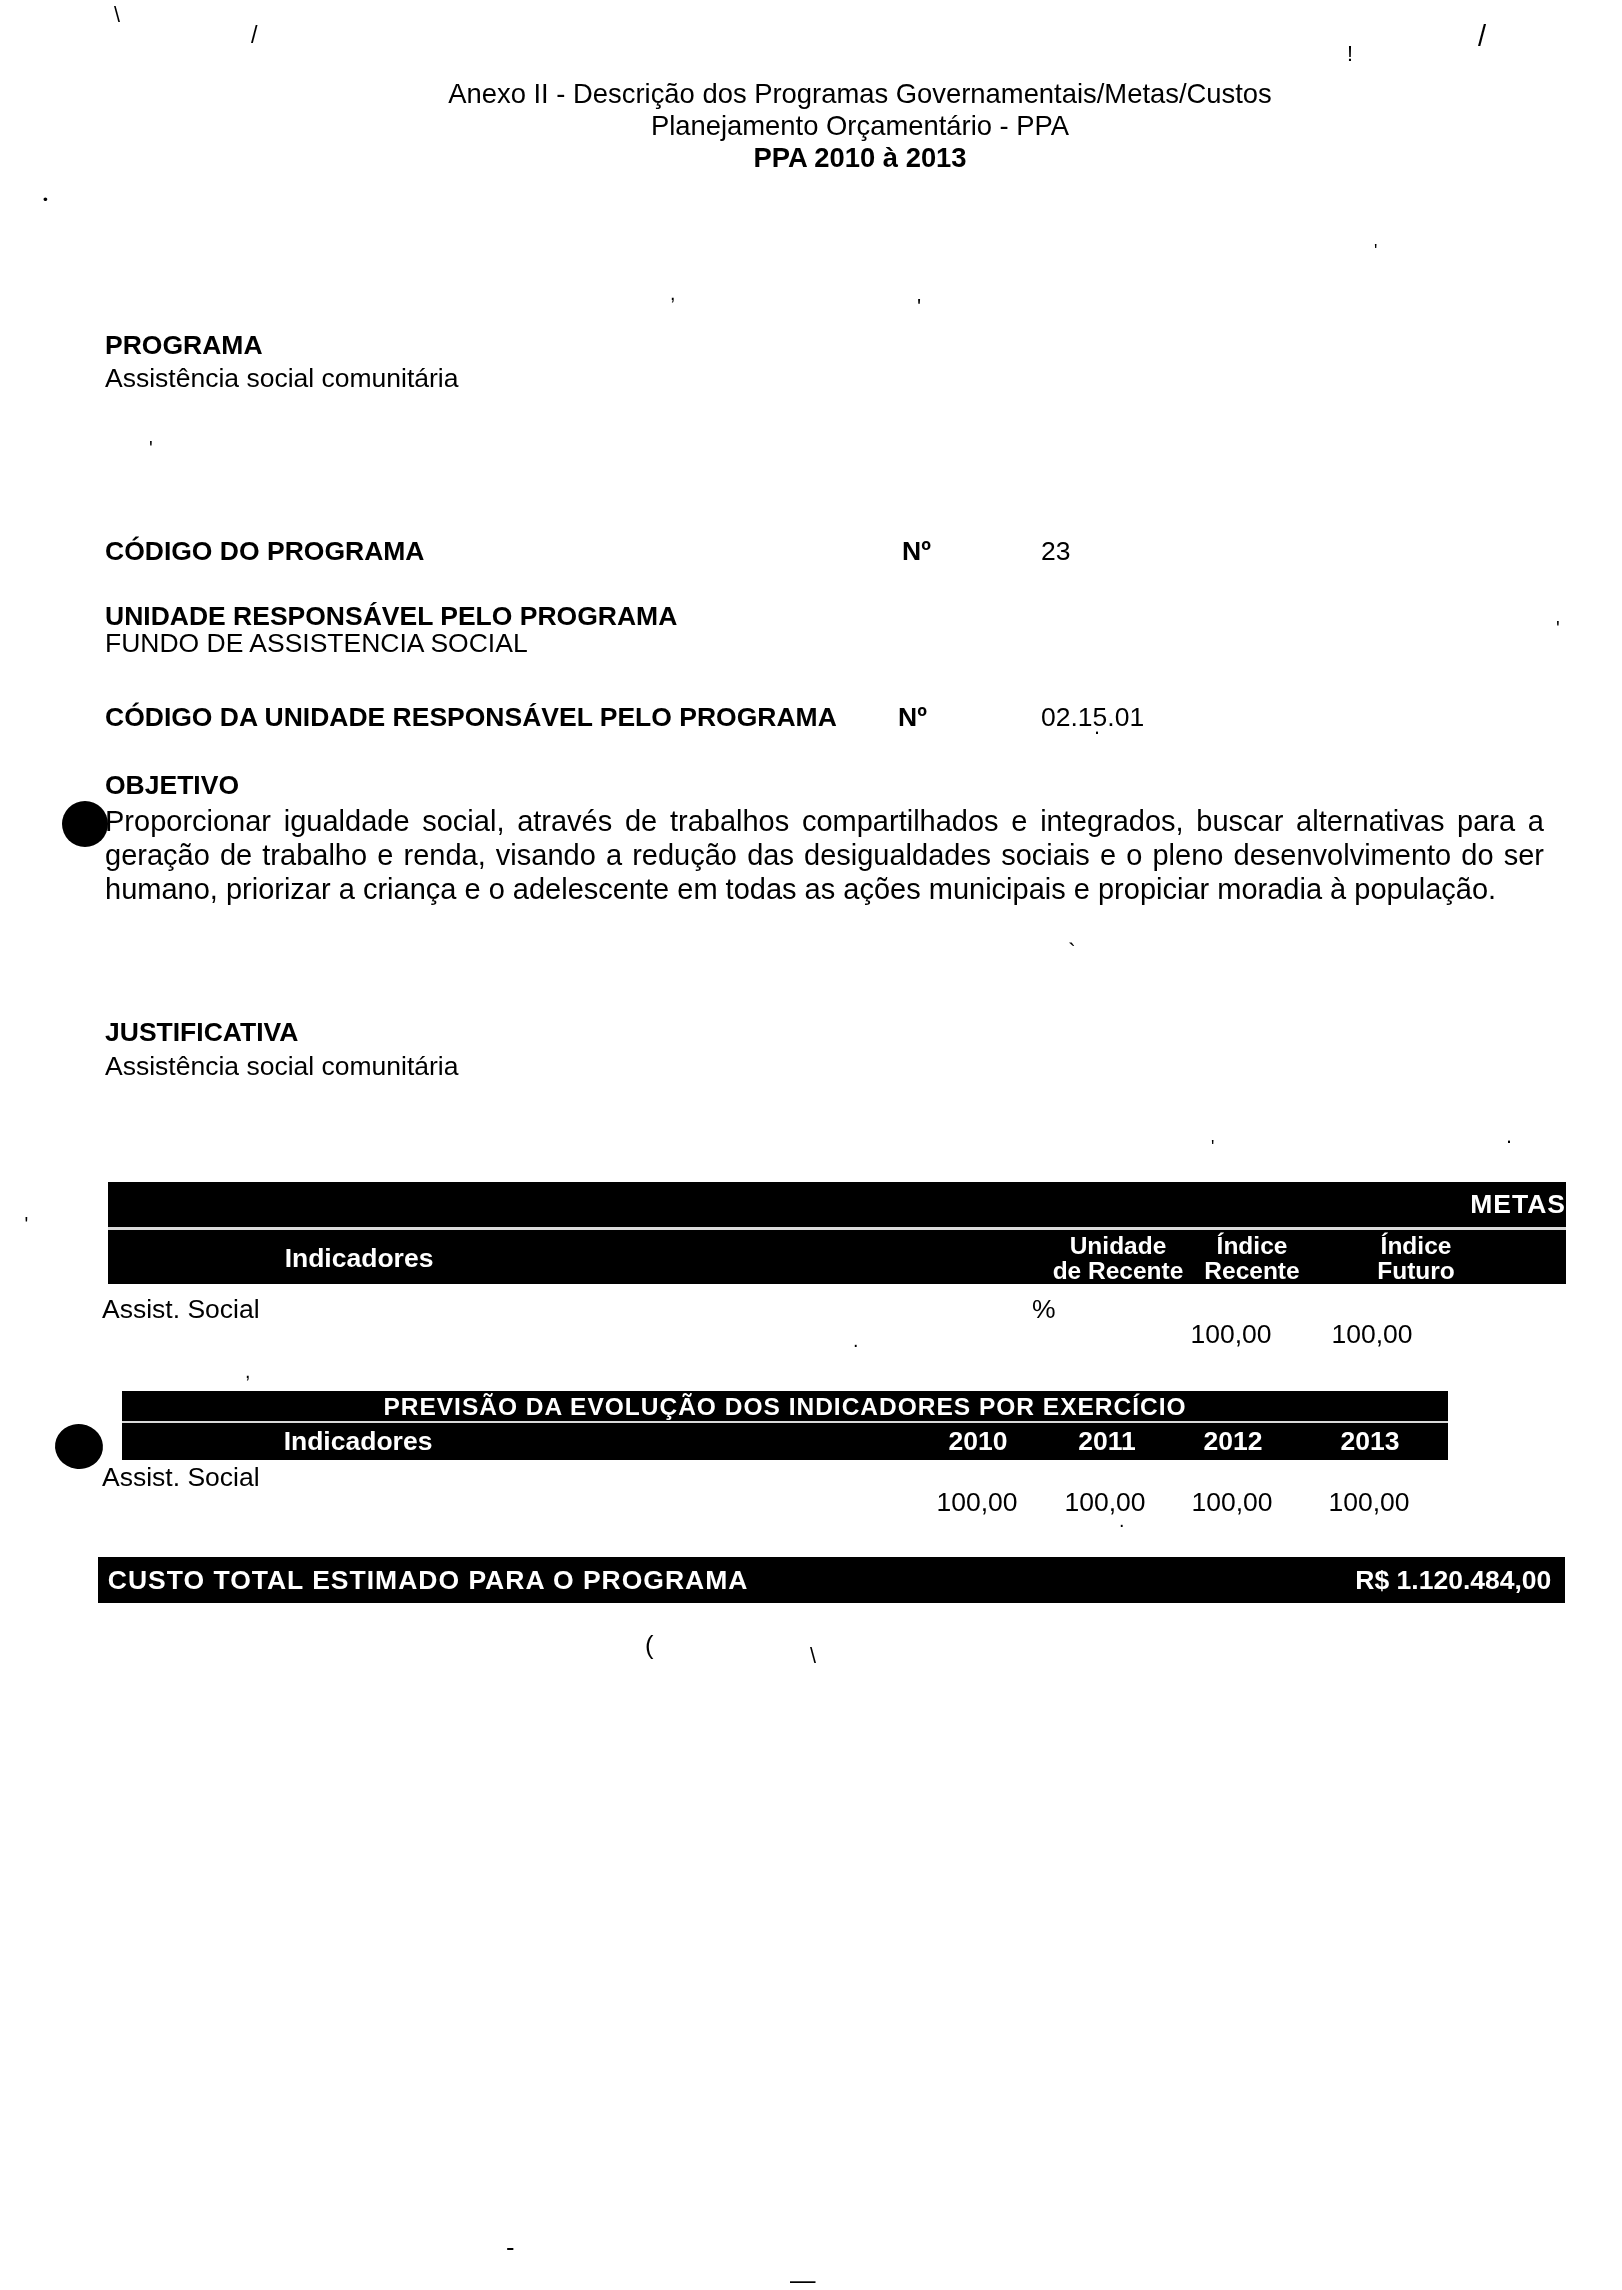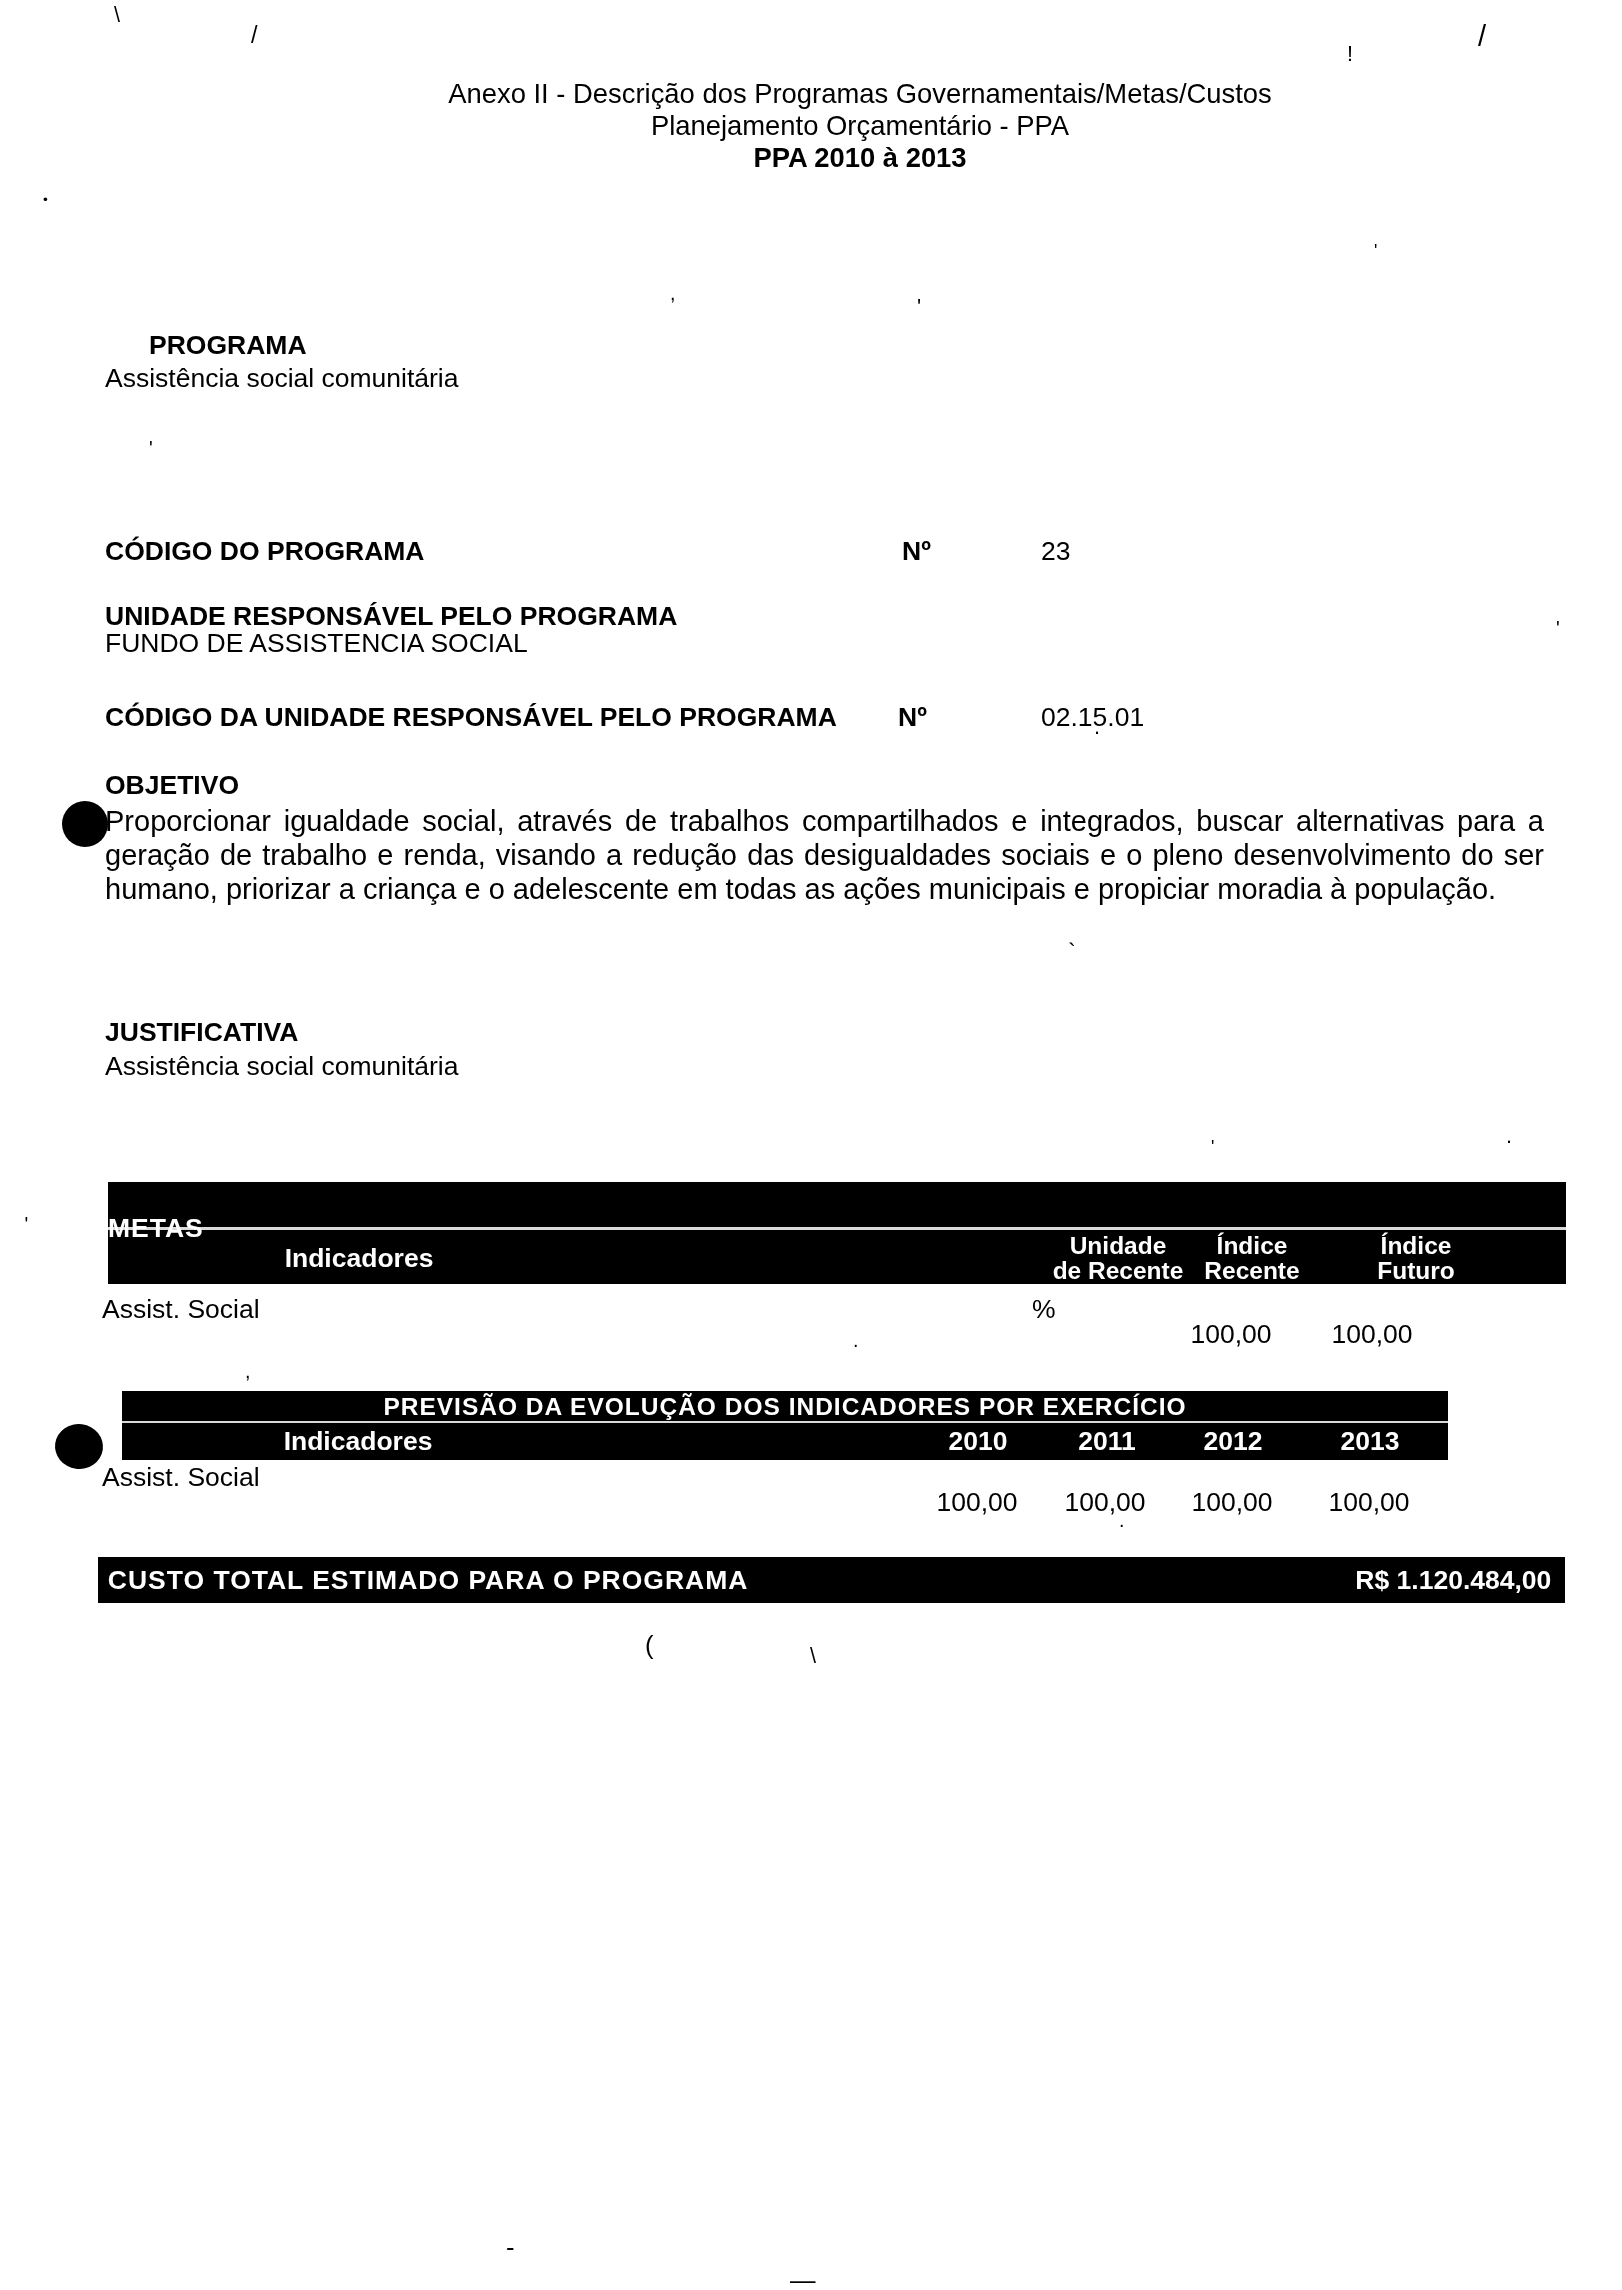--- a/index.html
+++ b/index.html
@@ -22,21 +22,21 @@
   
   .punch{position:absolute;background:#000;border-radius:50%;}
   .punch.p1{left:62px;top:801px;width:46px;height:46px;}
   .punch.p2{left:55px;top:1424px;width:48px;height:45px;transform:rotate(8deg);}
   
   #noise-layer{position:absolute;inset:0;pointer-events:none;}
   #noise-layer span{position:absolute;color:#000;font-family:"Liberation Sans",sans-serif;}
   
   .bar{position:absolute;background:#000;color:#fff;}
   .metas-bar{top:1182px;left:108px;width:1458px;height:102px;}
-  .bar-title{position:absolute;top:6.9px;left:0;width:100%;text-align:left;font-weight:bold;font-size:26.5px;letter-spacing:1px;margin-top:24px;}
+  .bar-title{position:absolute;top:6.9px;left:0;width:100%;text-align:right;font-weight:bold;font-size:26.5px;letter-spacing:1px;}
   .bar-split{position:absolute;top:45px;left:0;width:100%;height:2.9px;background:#fff;opacity:.85;}
   .bar .cen{position:absolute;transform:translateX(-50%);text-align:center;font-weight:bold;white-space:nowrap;}
   .metas-bar .ind{top:61px;font-size:26.5px;}
   .metas-bar .two{top:52px;font-size:24.5px;line-height:24.5px;}
   .prev-bar{top:1391px;left:122px;width:1326px;height:69px;}
   .prev-bar .ptitle{position:absolute;top:2px;left:0;width:100%;text-align:center;font-weight:bold;font-size:24.5px;letter-spacing:1px;}
   .prev-bar .bar-split{top:30px;height:2px;}
   .prev-bar .cen{top:35px;font-size:26.5px;}
   
   .custo-bar{top:1557px;left:98px;width:1467px;height:46px;display:flex;align-items:center;justify-content:space-between;font-weight:bold;font-size:26.5px;}
@@ -76,21 +76,21 @@
       <span style="left: 853px; top: 1329px; font-size: 19.6px;">.</span>
       <span style="left: 1211px; top: 1137px; font-size: 17.6px;">'</span>
     </div>
 
   <div class="hdr">
     <div>Anexo II - Descrição dos Programas Governamentais/Metas/Custos</div>
     <div>Planejamento Orçamentário - PPA</div>
     <div class="b">PPA 2010 à 2013</div>
   </div>
 
-  <div class="lbl" style="top:330px;left:105px;margin-left:44px;">PROGRAMA</div>
+  <div class="lbl" style="top:330px;left:105px;">PROGRAMA</div>
   <div class="val" style="top:363px;left:105px;">Assistência social comunitária</div>
 
   <div class="lbl" style="top:536px;left:105px;">CÓDIGO DO PROGRAMA</div>
   <div class="lbl" style="top:536px;left:902px;">Nº</div>
   <div class="val" style="top:536px;left:1041px;">23</div>
 
   <div class="lbl" style="top:601px;left:105px;">UNIDADE RESPONSÁVEL PELO PROGRAMA</div>
   <div class="val" style="top:628px;left:105px;">FUNDO DE ASSISTENCIA SOCIAL</div>
 
   <div class="lbl" style="top:702px;left:105px;">CÓDIGO DA UNIDADE RESPONSÁVEL PELO PROGRAMA</div>

